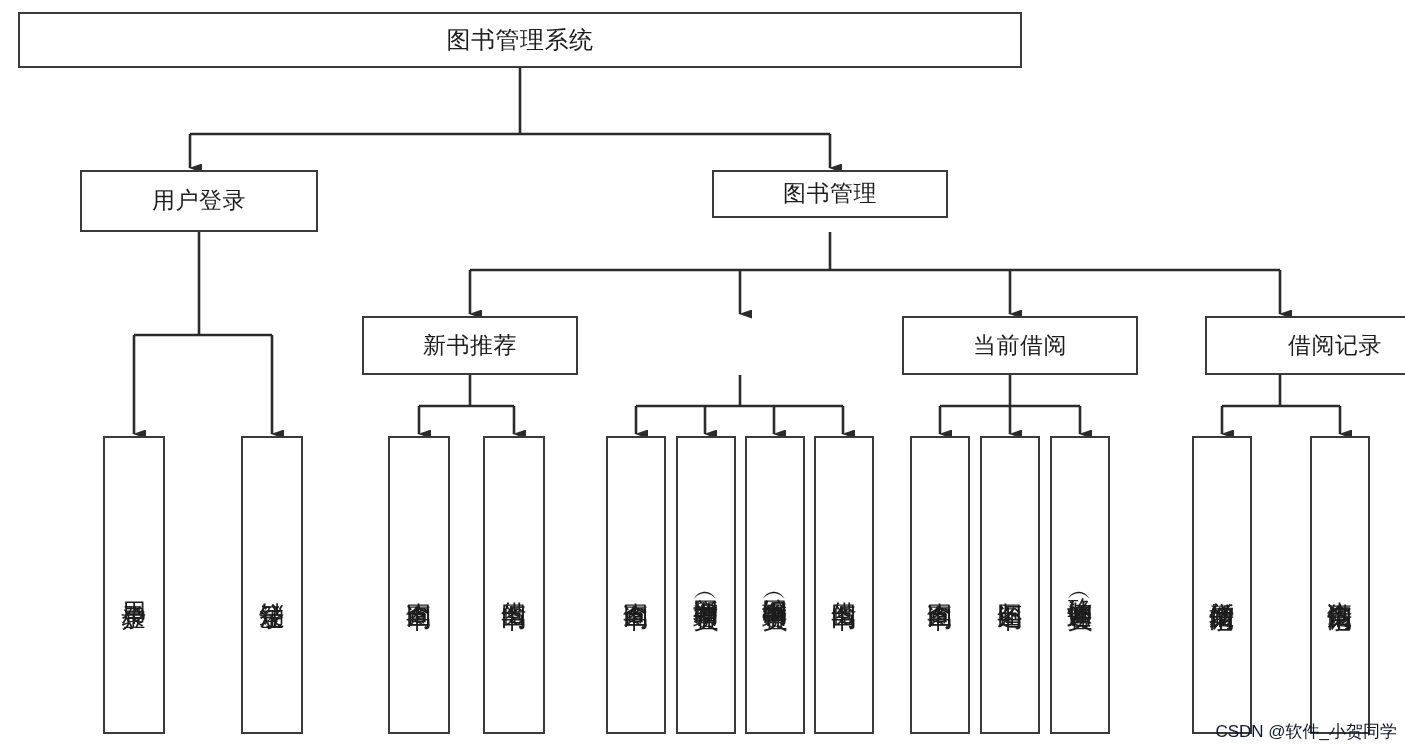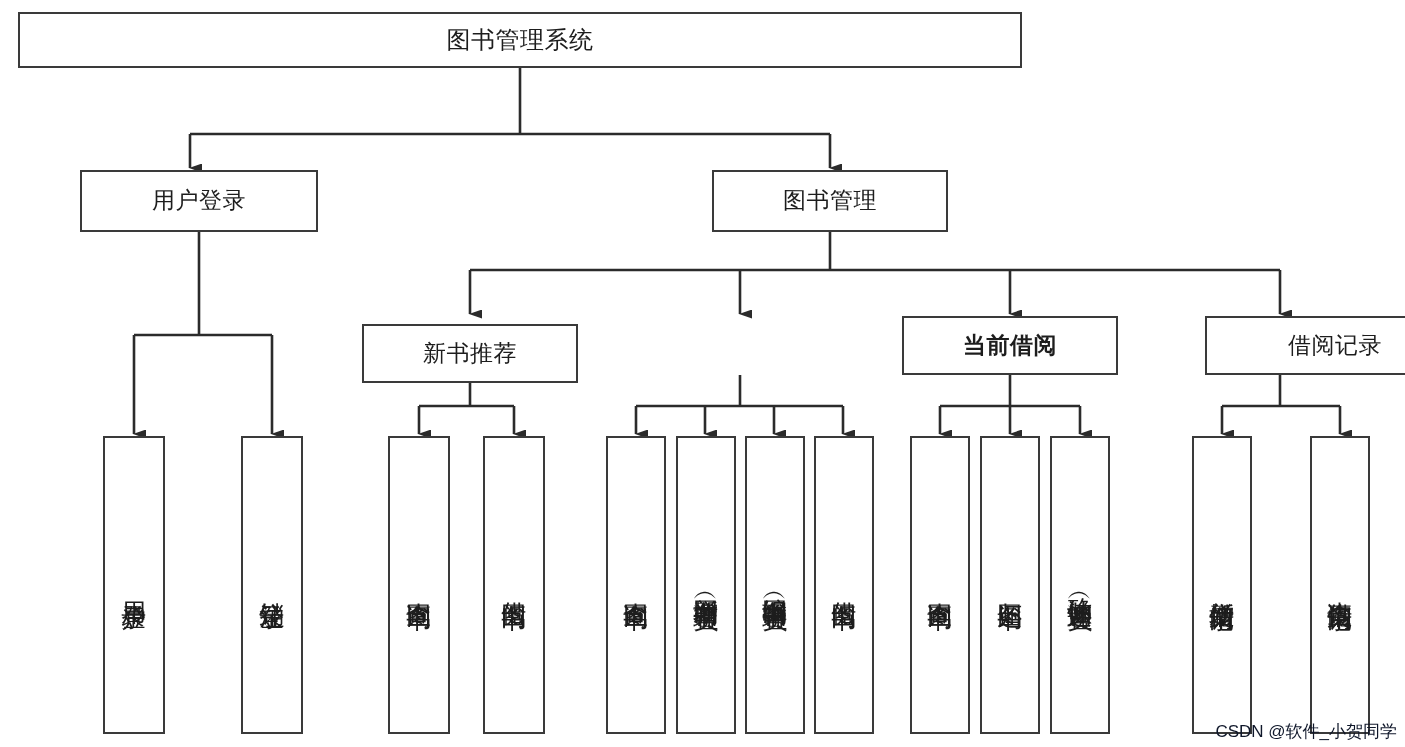--- a/index.html
+++ b/index.html
@@ -127,28 +127,28 @@
     </g>
   </svg>
 
   <div class="node root horizontal" style="left:18px; top:12px; width:1004px; height:56px;">
     <span class="node-label">图书管理系统</span>
   </div>
 
   <div class="node horizontal" style="left:80px; top:170px; width:238px; height:62px;">
     <span class="node-label">用户登录</span>
   </div>
-  <div class="node horizontal" style="left:712px; top:170px; width:236px; height:62px;">
+  <div class="node horizontal" style="left:712px; top:170px; width:236px; height:48px;">
     <span class="node-label">图书管理</span>
   </div>
 
-  <div class="node horizontal" style="left:362px; top:324px; width:216px; height:59px;">
+  <div class="node horizontal" style="left:362px; top:316px; width:216px; height:59px;">
     <span class="node-label">新书推荐</span>
   </div>
-  <div class="node horizontal" style="left:902px; top:316px; width:216px; height:59px;font-weight:bold;">
+  <div class="node horizontal" style="left:902px; top:316px; width:236px; height:59px;">
     <span class="node-label">当前借阅</span>
   </div>
   <div class="node horizontal" style="left:1205px; top:316px; width:260px; height:59px;">
     <span class="node-label">借阅记录</span>
   </div>
 
   <div class="node vertical" style="left:103px; top:436px; width:62px; height:298px;">
     <span class="node-label">用户登录</span>
   </div>
   <div class="node vertical" style="left:241px; top:436px; width:62px; height:298px;">

